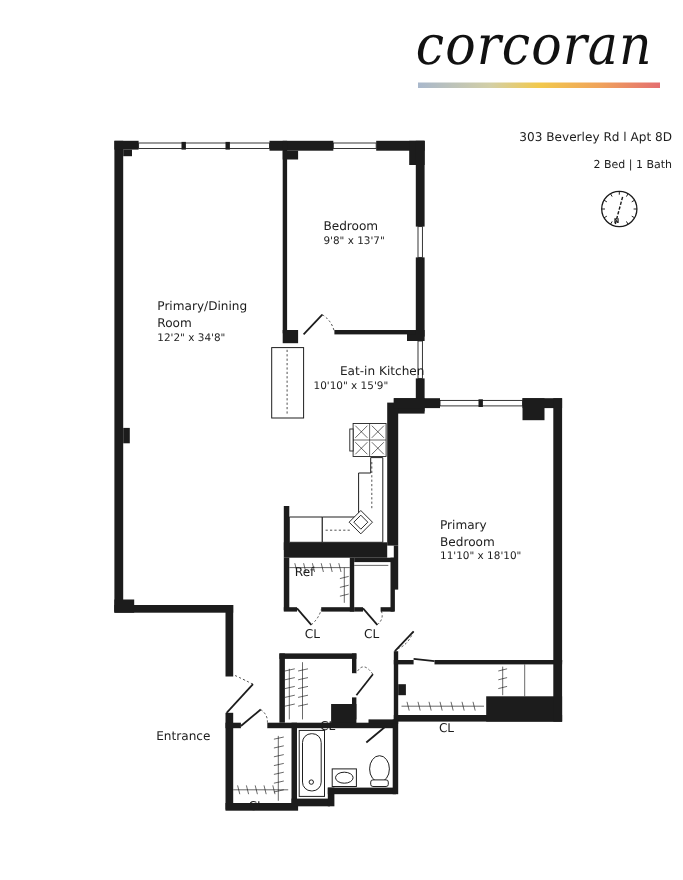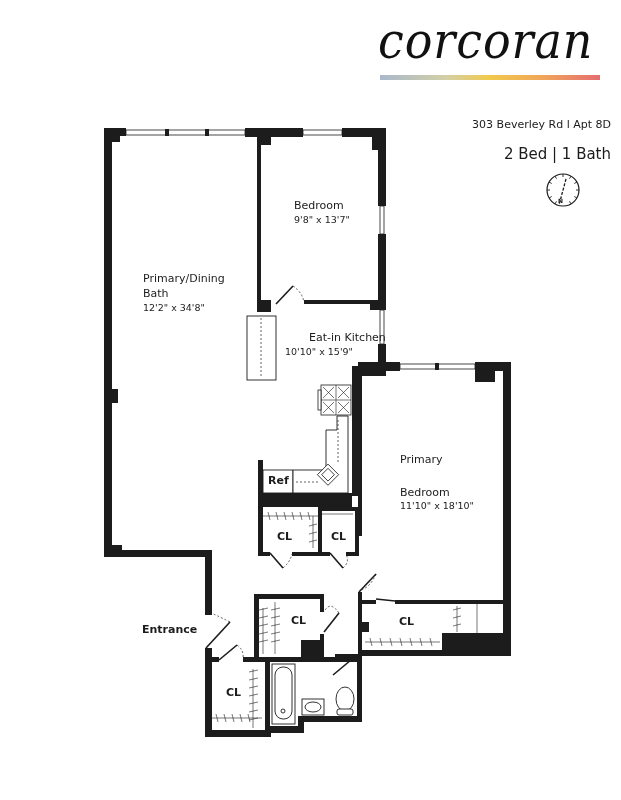--- a/index.html
+++ b/index.html
@@ -1,26 +1,26 @@
 <!DOCTYPE html>
 <html><head>
 <meta charset="utf-8">
 <style>
   html, body { margin: 0; padding: 0; background: #ffffff; }
   body { width: 621px; height: 800px; position: relative; overflow: hidden; font-family: "DejaVu Sans", "Liberation Sans", sans-serif; color: #1c1c1c; }
   .logo { position: absolute; left: 378px; top: 14px; width: 224px; height: 70px; }
   .logo-text { position: absolute; left: 0; top: 0; width: 224px; text-align: center; font-family: "DejaVu Serif", "Liberation Serif", serif; font-style: italic; font-size: 50px; letter-spacing: 1px; color: #111; line-height: 54px; transform: scaleX(0.92); transform-origin: left top; }
   .logo-bar { position: absolute; left: 2px; top: 61px; width: 220px; height: 5px; background: linear-gradient(90deg, #a9b8cc 0%, #d3cfa6 30%, #f2c94c 50%, #f0a35b 75%, #e46e70 100%); }
   .address { position: absolute; right: 10px; top: 118px; font-size: 11px; color: #1c1c1c; white-space: nowrap; }
-  .beds { position: absolute; right: 10px; top: 145px; font-size: 15px; color: #1c1c1c; white-space: nowrap; }
+  .beds { position: absolute; right: 10px; top: 145px; font-size: 10px; color: #1c1c1c; white-space: nowrap; }
   .compass { position: absolute; left: 543px; top: 170px; width: 40px; height: 40px; }
   .plan { position: absolute; left: 0; top: 0; width: 621px; height: 800px; }
   .room-label { position: absolute; font-size: 11px; font-weight: normal; line-height: 14px; white-space: nowrap; color: #1c1c1c; }
   .room-dim { position: absolute; font-size: 9.5px; line-height: 12px; white-space: nowrap; color: #1c1c1c; }
-  .small-label { position: absolute; font-size: 11px; font-weight: bold; white-space: nowrap; color: #1c1c1c; }
+  .small-label { position: absolute; font-size: 11px; font-weight: normal; white-space: nowrap; color: #1c1c1c; margin-top: 40px; }
 </style>
 </head>
 <body>
 
 <div class="logo">
   <div class="logo-text">corcoran</div>
   <div class="logo-bar"></div>
 </div>
 
 <div class="address">303 Beverley Rd l Apt 8D</div>
@@ -201,30 +201,30 @@
     <rect x="275" y="667" width="17" height="52" rx="8"></rect>
     <circle cx="283" cy="711" r="2"></circle>
     <rect x="302" y="699" width="22" height="16"></rect>
     <ellipse cx="313" cy="707" rx="8" ry="5"></ellipse>
     <ellipse cx="345" cy="699" rx="9" ry="12"></ellipse>
     <rect x="337" y="709" width="16" height="6" rx="2"></rect>
   </g>
 </svg>
 
 <div class="room-label" style="left:143px; top:272px;">Primary/Dining</div>
-<div class="room-label" style="left:143px; top:287px;">Bath</div>
+<div class="room-label" style="left:143px; top:287px;">Room</div>
 <div class="room-dim" style="left:143px; top:302px;">12'2" x 34'8"</div>
 
 <div class="room-label" style="left:294px; top:199px;">Bedroom</div>
 <div class="room-dim" style="left:294px; top:214px;">9'8" x 13'7"</div>
 
 <div class="room-label" style="left:285px; top:331px;margin-left:24px;">Eat-in Kitchen</div>
 <div class="room-dim" style="left:285px; top:346px;">10'10" x 15'9"</div>
 
-<div class="room-label" style="left:400px; top:453px;">Primary</div>
+<div class="room-label" style="left:400px; top:471px;">Primary</div>
 <div class="room-label" style="left:400px; top:486px;">Bedroom</div>
 <div class="room-dim" style="left:400px; top:500px;">11'10" x 18'10"</div>
 
 <div class="small-label" style="left:142px; top:623px;">Entrance</div>
 
 <div class="small-label" style="left:268px; top:474px;">Ref</div>
 <div class="small-label" style="left:277px; top:530px;">CL</div>
 <div class="small-label" style="left:331px; top:530px;">CL</div>
 <div class="small-label" style="left:291px; top:614px;">CL</div>
 <div class="small-label" style="left:399px; top:615px;">CL</div>

